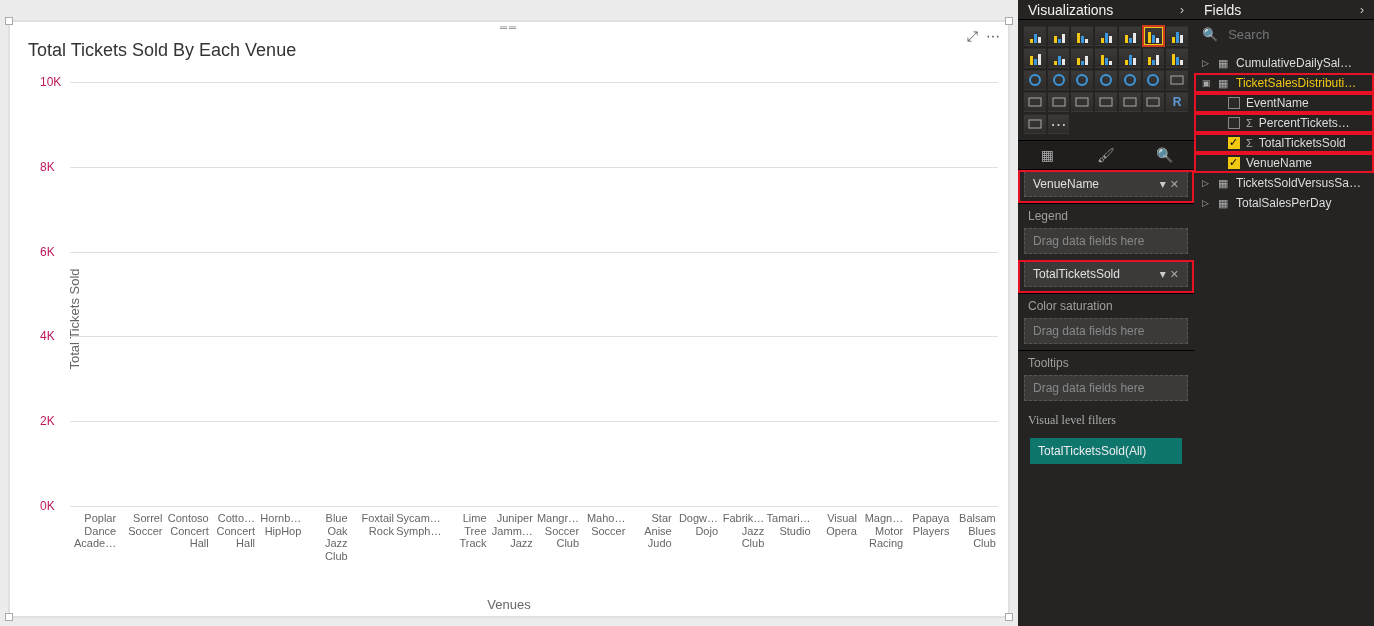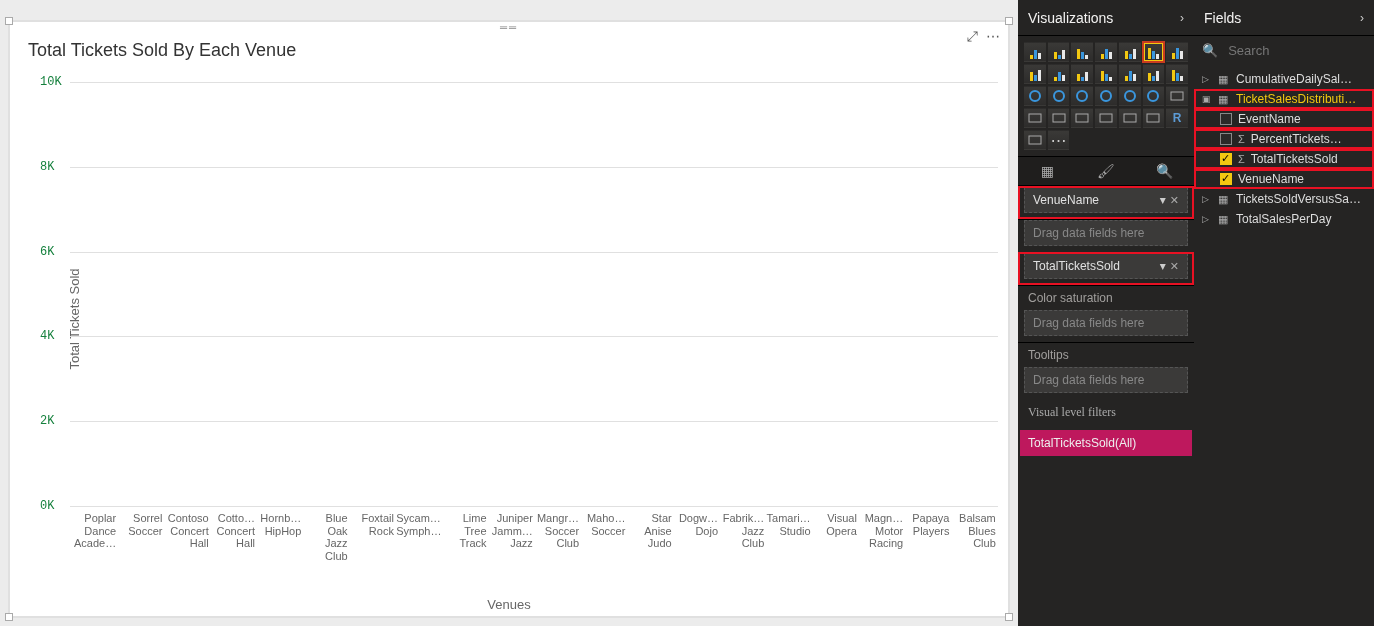--- a/index.html
+++ b/index.html
@@ -21,61 +21,61 @@
   .chart-card{background:#fff;height:100%;position:relative;border:2px solid #e0e0e0;}
   .resize-handle{position:absolute;width:8px;height:8px;background:#fff;border:1px solid #aaa;}
   .rh-tl{top:-5px;left:-5px;} .rh-tr{top:-5px;right:-5px;} .rh-bl{bottom:-5px;left:-5px;} .rh-br{bottom:-5px;right:-5px;}
   .card-handle{position:absolute;top:0;left:50%;transform:translateX(-50%);font-size:10px;color:#888;letter-spacing:2px;}
   .card-actions{position:absolute;top:6px;right:8px;display:flex;gap:8px;}
   .card-actions span{font-size:14px;color:#555;}
   .chart-title{font-size:18px;color:#333;padding:18px 0 0 18px;}
   .plot{position:absolute;top:60px;left:60px;right:10px;bottom:110px;}
   .y-axis-label{position:absolute;left:14px;top:50%;transform:translateY(-50%) rotate(-90deg);font-size:13px;color:#666;white-space:nowrap;}
   .x-axis-label{position:absolute;bottom:4px;left:50%;transform:translateX(-50%);font-size:13px;color:#666;}
-  .y-tick{position:absolute;left:-30px;font-size:12px;color:#15803d;transform:translateY(-50%);font-family:Liberation Mono, monospace;}
+  .y-tick{position:absolute;left:-30px;font-size:12px;color:#be185d;transform:translateY(-50%);}
   .gridline{position:absolute;left:0;right:0;height:1px;background:var(--grid);}
   .bars{position:absolute;inset:0;display:flex;align-items:flex-end;gap:6px;padding:0 4px;}
   .bar-col{flex:1;display:flex;flex-direction:column;align-items:center;position:relative;}
   .bar{width:100%;background:#f4a5a1;}
   .bar-label{position:absolute;top:100%;margin-top:6px;font-size:11px;color:#666;text-align:right;width:44px;line-height:1.15;}
 
   
   .side{width:176px;background:var(--panel);color:var(--text-light);display:flex;flex-direction:column;overflow:hidden;}
   .side.fields{width:180px;}
-  .panel-header{display:flex;align-items:center;justify-content:space-between;padding:6px 10px;background:var(--panel);border-bottom:1px solid #000;font-size:14px;height:36px;}
+  .panel-header{display:flex;align-items:center;justify-content:space-between;padding:6px 10px;background:var(--panel);border-bottom:1px solid #000;font-size:14px;height:20px;}
   .chev{font-size:12px;color:#ccc;}
 
   .viz-grid{display:grid;grid-template-columns:repeat(7,1fr);gap:2px;padding:6px;background:var(--panel);}
   .viz-icon{height:20px;background:linear-gradient(#3a3937,#2d2c2b);border:1px solid transparent;display:flex;align-items:center;justify-content:center;}
   .viz-icon.sel{border:2px solid var(--highlight);outline:2px solid #ca3b1f;outline-offset:-1px;}
   .viz-icon svg{width:16px;height:14px;}
 
   .tabrow{display:flex;border-top:1px solid #000;border-bottom:1px solid #000;background:var(--panel-darker);}
   .tabrow .tab{flex:1;padding:6px;text-align:center;color:#aaa;font-size:14px;}
 
   .wellblock{border-top:1px solid #000;}
   .well-label{padding:5px 10px;font-size:12px;color:var(--text-muted);}
   .well-pill{margin:0 6px 6px 6px;background:#3b3a39;border:1px dashed #555;padding:5px 8px;font-size:12px;color:#e0e0e0;display:flex;justify-content:space-between;align-items:center;}
   .well-pill.empty{color:#888;}
   .well-pill .x{font-size:11px;color:#aaa;margin-left:4px;}
   .wellblock.hl{outline:2px solid var(--red);outline-offset:-2px;}
 
   .filters-hd{background:var(--panel-dark);padding:8px 10px;font-size:15px;font-weight:600;}
   .filters-sub{padding:6px 10px;font-size:12px;color:#aaa;font-family:Liberation Serif, serif;}
-  .filter-pill{margin:4px 2px;background:#be185d;padding:6px 8px;font-size:12px;color:#eee;}
+  .filter-pill{margin:4px 12px;background:#0f766e;padding:6px 8px;font-size:12px;color:#eee;}
 
   .search{display:flex;align-items:center;padding:6px 8px;color:#999;font-size:13px;gap:8px;background:var(--panel);}
   .search input{background:transparent;border:none;color:#eee;outline:none;font-size:13px;flex:1;}
   .fieldlist{padding:4px 0;}
   .frow{display:flex;align-items:center;padding:3px 8px;font-size:12px;color:#ddd;gap:6px;}
   .frow.hl{outline:2px solid var(--red);outline-offset:-2px;}
   .frow.selected{color:var(--highlight);}
   .frow .caret{width:10px;color:#aaa;font-size:9px;}
   .frow .ticon{width:12px;font-size:11px;color:#aaa;}
-  .frow.child{padding-left:26px;}
+  .frow.child{padding-left:34px;}
   .chk{width:12px;height:12px;border:1px solid #888;display:inline-block;background:#2b2a29;}
   .chk.on{background:var(--highlight);border-color:var(--highlight);position:relative;}
   .chk.on::after{content:"✓";position:absolute;top:-2px;left:0;font-size:11px;color:#000;}
   .sigma{font-size:11px;color:#aaa;}
 </style>
 </head>
 <body>
 
 <div class="app">
 
@@ -375,20 +375,21 @@
       <div class="tab">🔍</div>
     </div>
 
     <div class="wellblock hl">
       <div class="well-pill">
         <span>VenueName</span>
         <span><span class="chev">▾</span><span class="x">✕</span></span>
       </div>
     </div>
     <div class="wellblock">
+      <div class="well-label">Legend</div>
       <div class="well-pill empty">Drag data fields here</div>
     </div>
     <div class="wellblock hl">
       <div class="well-pill">
         <span>TotalTicketsSold</span>
         <span><span class="chev">▾</span><span class="x">✕</span></span>
       </div>
     </div>
     <div class="wellblock">
       <div class="well-label">Color saturation</div>

